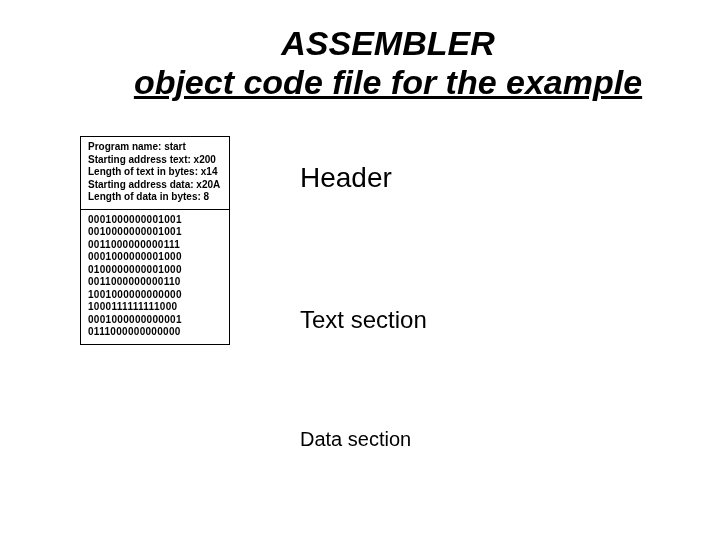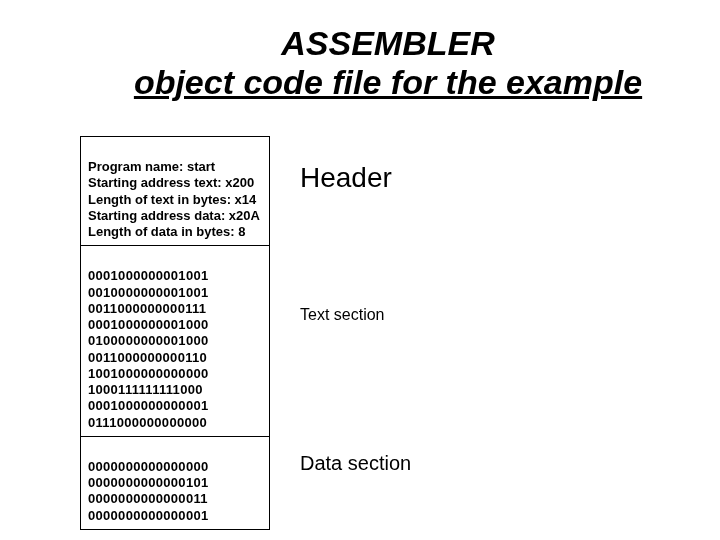--- a/index.html
+++ b/index.html
@@ -37,47 +37,47 @@
     position: absolute;
     left: 80px;
     top: 136px;
     border-collapse: collapse;
   }
   .obj-table td {
     border: 1px solid #000;
     vertical-align: top;
   }
   .cell-content {
-    padding: 21px 8px 4px 6px;
-    font-size: 13px;
+    padding: 3px 8px 4px 6px;
+    font-size: 10px;
     font-weight: bold;
     line-height: 1.25;
     font-family: Arial, Helvetica, sans-serif;
     white-space: pre;
   }
   .mono {
     font-family: Arial, Helvetica, sans-serif;
     letter-spacing: 0.3px;
   }
   .label-header {
     position: absolute;
     left: 300px;
     top: 162px;
     font-size: 28px;
   }
   .label-text {
     position: absolute;
     left: 300px;
     top: 306px;
-    font-size: 16px;
+    font-size: 24px;
   }
   .label-data {
     position: absolute;
     left: 300px;
-    top: 452px;
+    top: 428px;
     font-size: 20px;
   }
 </style>
 </head>
 <body>
 
 <div class="slide">
 
   <div class="title">
     <div>ASSEMBLER</div>
@@ -102,28 +102,20 @@
 0011000000000111
 0001000000001000
 0100000000001000
 0011000000000110
 1001000000000000
 1000111111111000
 0001000000000001
 0111000000000000</div>
       </td>
     </tr>
-    <tr>
-      <td>
-        <div class="cell-content mono" id="data-cell">0000000000000000
-0000000000000101
-0000000000000011
-0000000000000001</div>
-      </td>
-    </tr>
   </tbody>
     </table>
 
   <div class="label-header">Header</div>
   <div class="label-text">Text section</div>
   <div class="label-data">Data section</div>
 
 </div>
 
 </body></html>

